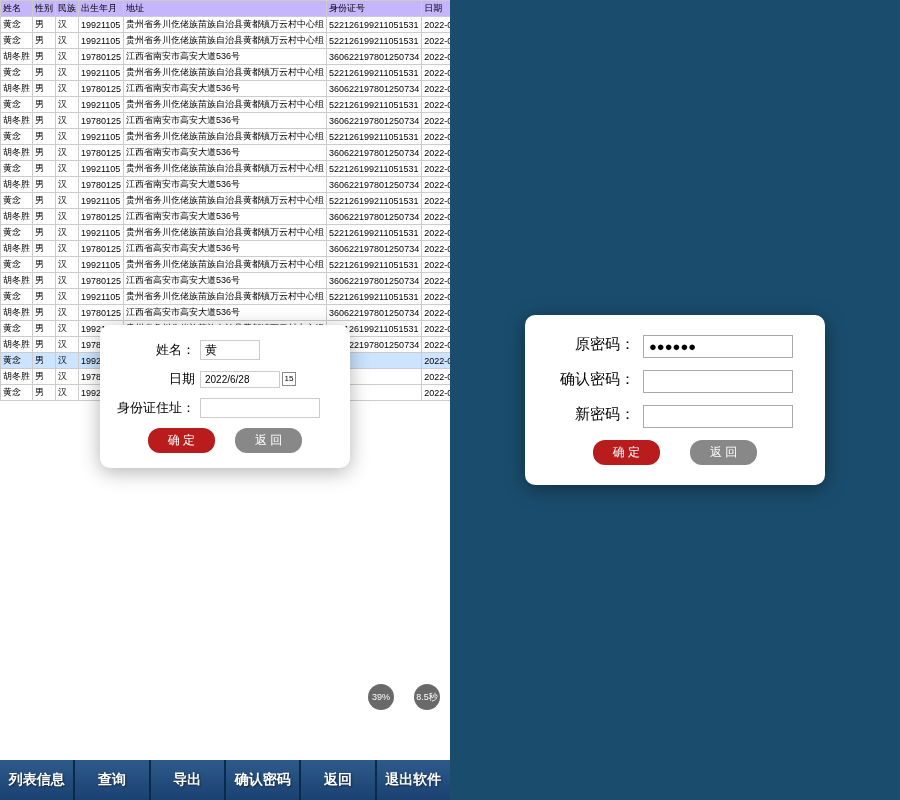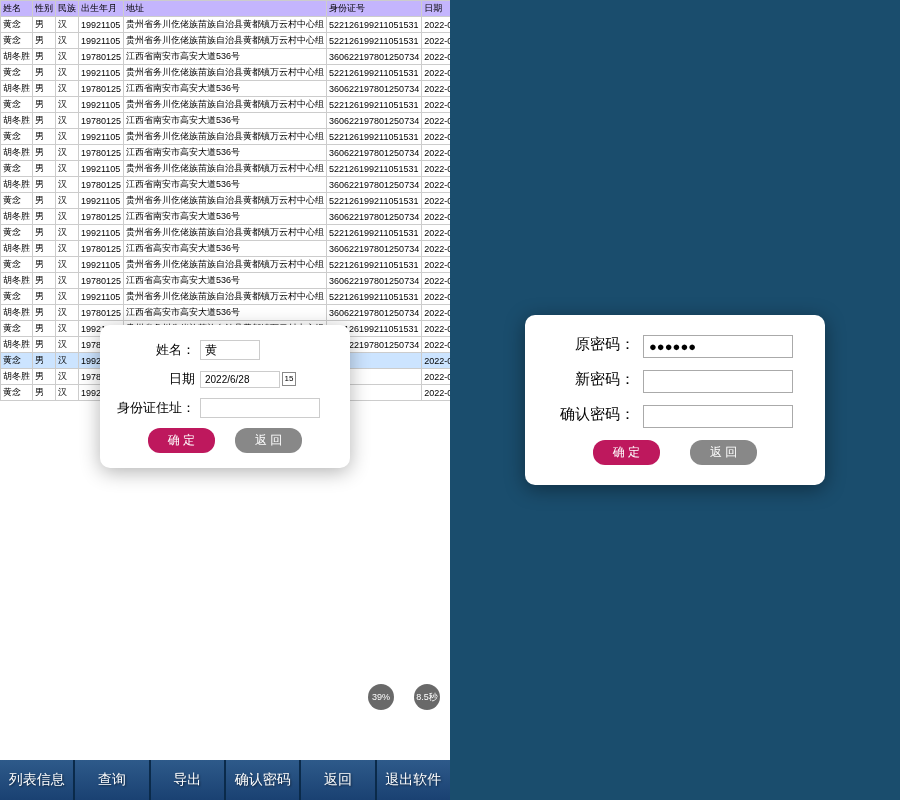--- a/index.html
+++ b/index.html
@@ -4,33 +4,33 @@
 <style>
 * { margin: 0; padding: 0; box-sizing: border-box; }
 body { font-family: "Microsoft YaHei", sans-serif; font-size: 10px; width: 900px; height: 800px; overflow: hidden; display: flex; }
 .left-pane { width: 450px; height: 800px; display: flex; flex-direction: column; background: #f5f5f5; }
 .right-pane { width: 450px; height: 800px; background: #1a4d6d; display: flex; align-items: center; justify-content: center; }
 .table-wrap { height: 760px; overflow: hidden; background: white; position: relative; }
 table { border-collapse: collapse; width: 100%; font-size: 9px; }
 th, td { border: 1px solid #ccc; padding: 1px 2px; text-align: left; white-space: nowrap; overflow: hidden; height: 14px; }
 th { background: #c4b5fd; font-weight: normal; }
 .bottom-bar { height: 40px; background: linear-gradient(#2e5a8a, #1a4172); display: flex; }
-.nav-btn { flex: 1; color: white; font-size: 14px; font-weight: normal; display: flex; align-items: center; justify-content: center; border-right: 2px solid #0a2a4a; cursor: pointer; text-shadow: 1px 1px 2px rgba(0,0,0,0.5); }
+.nav-btn { flex: 1; color: white; font-size: 14px; font-weight: bold; display: flex; align-items: center; justify-content: center; border-right: 2px solid #0a2a4a; cursor: pointer; text-shadow: 1px 1px 2px rgba(0,0,0,0.5); }
 .nav-btn:last-child { border-right: none; }
 .modal1 { position: absolute; top: 325px; left: 100px; width: 250px; background: white; border-radius: 10px; box-shadow: 0 4px 20px rgba(0,0,0,0.3); padding: 15px; }
 .modal1 .row { display: flex; align-items: center; margin-bottom: 10px; font-size: 13px; }
 .modal1 .label { width: 80px; text-align: right; margin-right: 5px; }
 .modal1 input { border: 1px solid #ccc; padding: 2px 4px; font-size: 12px; }
 .modal1 .name-input { width: 60px; }
 .modal1 .date-input { width: 80px; font-size: 10px; }
 .date-icon { display: inline-block; width: 14px; height: 14px; border: 1px solid #888; margin-left: 2px; position: relative; font-size: 8px; text-align: center; line-height: 12px; }
 .modal1 .addr-input { width: 120px; }
 .modal1 .buttons { display: flex; gap: 20px; justify-content: center; margin-top: 10px; }
 .pill-btn { border: none; border-radius: 12px; padding: 4px 20px; font-size: 12px; color: white; cursor: pointer; }
-.pill-blue { background: #be185d; }
+.pill-blue { background: #b91c1c; }
 .pill-gray { background: #888; }
 .modal2 { width: 300px; background: white; border-radius: 10px; padding: 20px; box-shadow: 0 4px 20px rgba(0,0,0,0.4); }
 .modal2 .row { display: flex; align-items: flex-start; margin-bottom: 12px; font-size: 15px; }
 .modal2 .label { width: 90px; text-align: right; margin-right: 8px; }
 .modal2 input { border: 1px solid #aaa; padding: 3px 5px; width: 150px; font-size: 13px; }
 .modal2 .buttons { display: flex; gap: 30px; justify-content: center; margin-top: 10px; }
 .bubble { position: absolute; bottom: 50px; right: 10px; display: flex; gap: 20px; }
 .bubble span { display: inline-block; width: 26px; height: 26px; border-radius: 50%; background: #444; color: white; font-size: 9px; display: flex; align-items: center; justify-content: center; opacity: 0.8; }
 tbody tr.hl { background: #cce4ff; }
 </style>
@@ -306,25 +306,25 @@
     </div>
 </div>
 
 <div class="right-pane">
   <div class="modal2">
     <div class="row">
       <span class="label">原密码：</span>
       <input value="●●●●●●" style="">
     </div>
     <div class="row">
+      <span class="label">确认密码：</span>
+      <input value="" style="">
+    </div>
+    <div class="row">
       <span class="label">新密码：</span>
-      <input value="" style="">
-    </div>
-    <div class="row">
-      <span class="label">确认密码：</span>
       <input value="" style="">
     </div>
     <div class="buttons">
       <button class="pill-btn pill-blue">确  定</button>
       <button class="pill-btn pill-gray">返  回</button>
     </div>
   </div>
 </div>
 
 </body></html>

